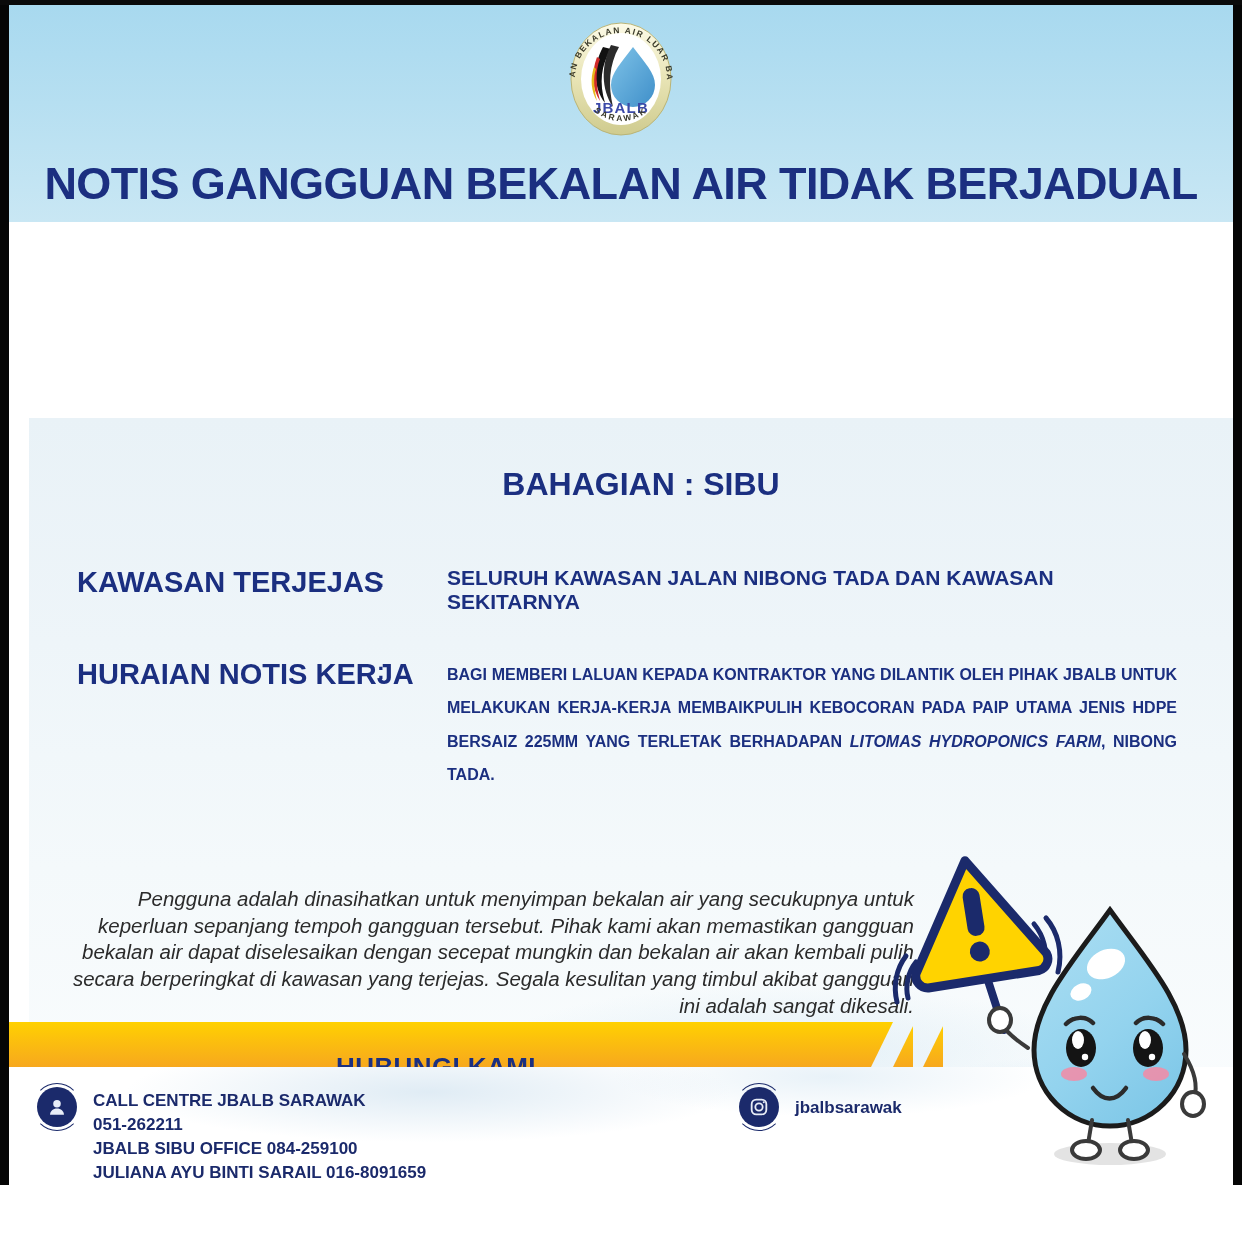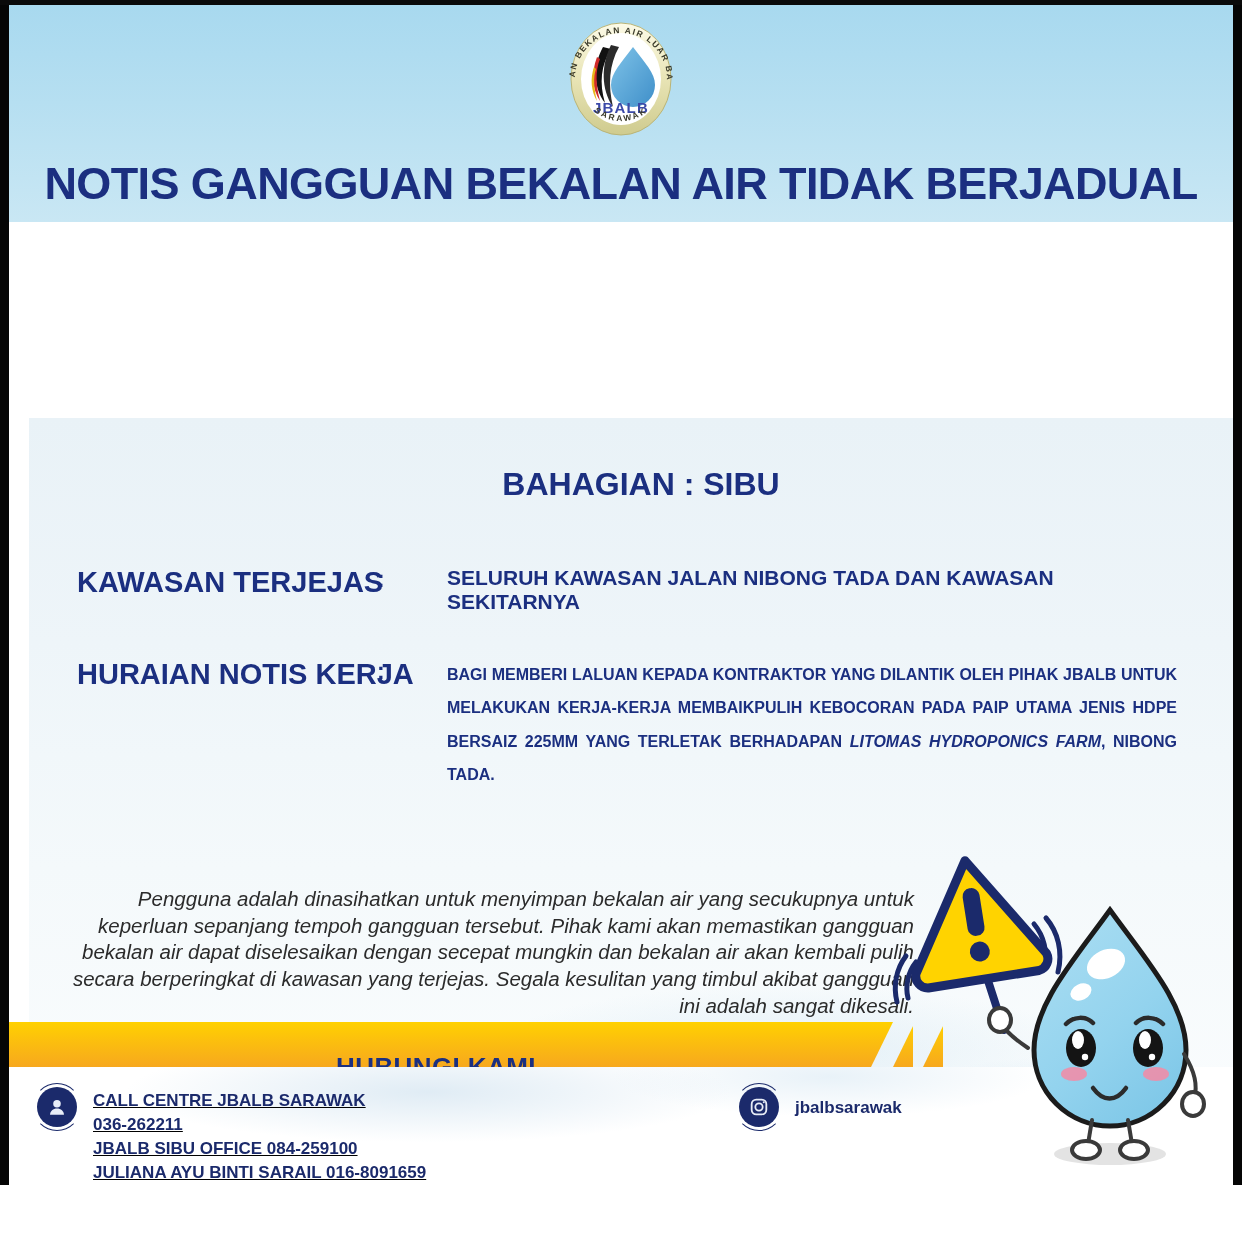--- a/index.html
+++ b/index.html
@@ -138,21 +138,21 @@
     background:#ffffff;overflow:hidden;
   }
   .footer-wash{
     position:absolute;left:0;top:-30px;width:1224px;height:160px;
     background:
       radial-gradient(ellipse 420px 70px at 420px 55px, rgba(198,220,236,.55), rgba(255,255,255,0) 72%),
       radial-gradient(ellipse 300px 55px at 820px 40px, rgba(205,226,240,.45), rgba(255,255,255,0) 72%);
     pointer-events:none;
   }
   .contact-col{position:absolute;}
-  #contact-col-phone{left:28px;top:20px;text-decoration:underline;}
+  #contact-col-phone{left:28px;top:20px;}
   #contact-col-web{left:415px;top:20px;}
   #contact-col-ig{left:730px;top:20px;}
   #contact-col-fb{left:415px;top:85px;}
 
   .contact-row{display:flex;align-items:flex-start;}
   .cicon{
     position:relative;width:40px;height:40px;border-radius:50%;
     background:#1b2a6b;display:flex;align-items:center;justify-content:center;
     flex:0 0 40px;
   }
@@ -320,21 +320,21 @@
     <div class="contact-col" id="contact-col-phone">
       <div class="contact-row">
         <span class="cicon">
           <svg viewBox="0 0 24 24" width="22" height="22">
               <circle cx="12" cy="8.4" r="4.1" fill="#e8edf7"></circle>
               <path d="M4.4 20.5c0-4.3 3.4-7 7.6-7s7.6 2.7 7.6 7z" fill="#e8edf7"></path>
             </svg>
         </span>
         <span class="ctext">
           <span class="ln">CALL CENTRE JBALB SARAWAK</span>
-          <span class="ln">036-262211</span>
+          <span class="ln">051-262211</span>
           <span class="ln">JBALB SIBU OFFICE  084-259100</span>
           <span class="ln">JULIANA AYU BINTI SARAIL 016-8091659</span>
         </span>
       </div>
     </div>
 
 
     <div class="contact-col" id="contact-col-ig">
       <div class="contact-row">
         <span class="cicon">

